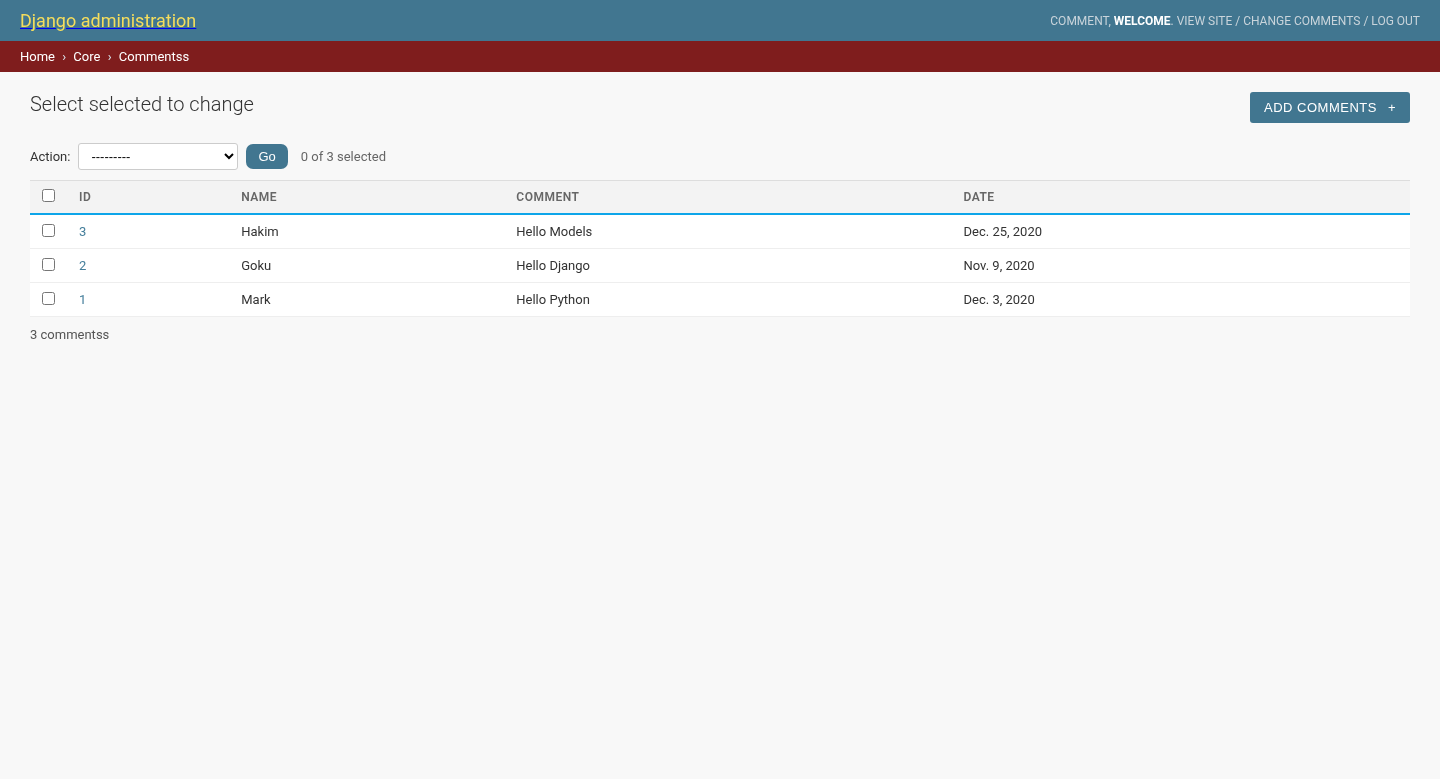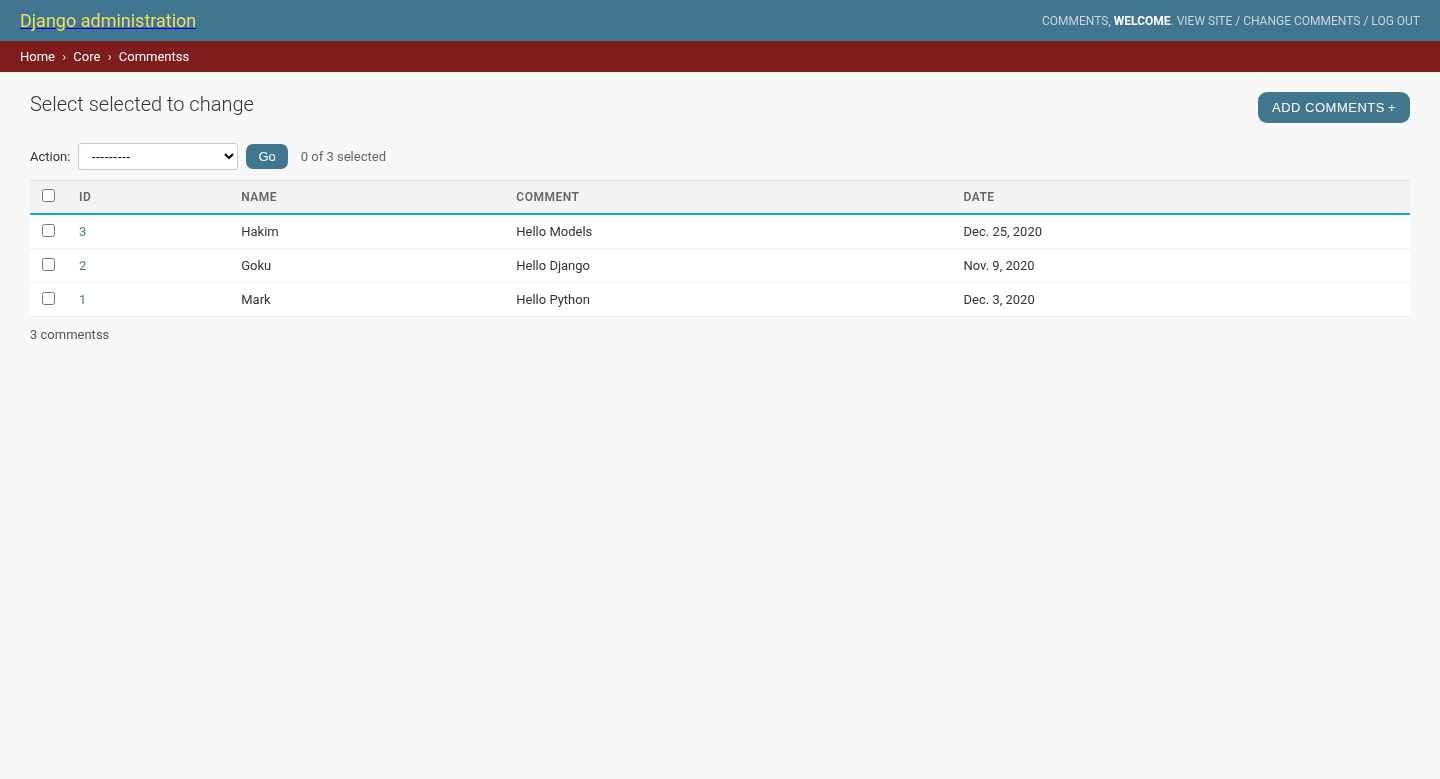--- a/index.html
+++ b/index.html
@@ -67,24 +67,24 @@
     }
 
     
     .add-btn {
       background: #417690;
       color: #fff;
       border: none;
       padding: 8px 14px;
       font-size: 13px;
       cursor: pointer;
-      border-radius: 9px;
+      border-radius: 3px;
       display: flex;
       align-items: center;
-      gap: 3px;
+      gap: 11px;
       text-transform: uppercase;
       font-weight: 500;
       letter-spacing: 0.5px;
     }
 
     
     .action-bar {
       display: flex;
       align-items: center;
       gap: 8px;
@@ -162,21 +162,21 @@
     }
   </style>
 </head>
 <body>
 
 <div id="header">
   <a href="#">
     <span class="brand">Django administration</span>
   </a>
   <div class="user-info">
-    <span>COMMENTS, </span><strong>WELCOME</strong><span>. </span><a href="#">VIEW SITE</a>
+    <span>COMMENT, </span><strong>WELCOME</strong><span>. </span><a href="#">VIEW SITE</a>
     <span> / </span>
     <a href="#">CHANGE COMMENTS</a>
     <span> / </span>
     <a href="#">LOG OUT</a>
   </div>
 </div>
 
 <div id="breadcrumbs">
   <a href="#">Home</a>
   <span class="separator"> › </span>

